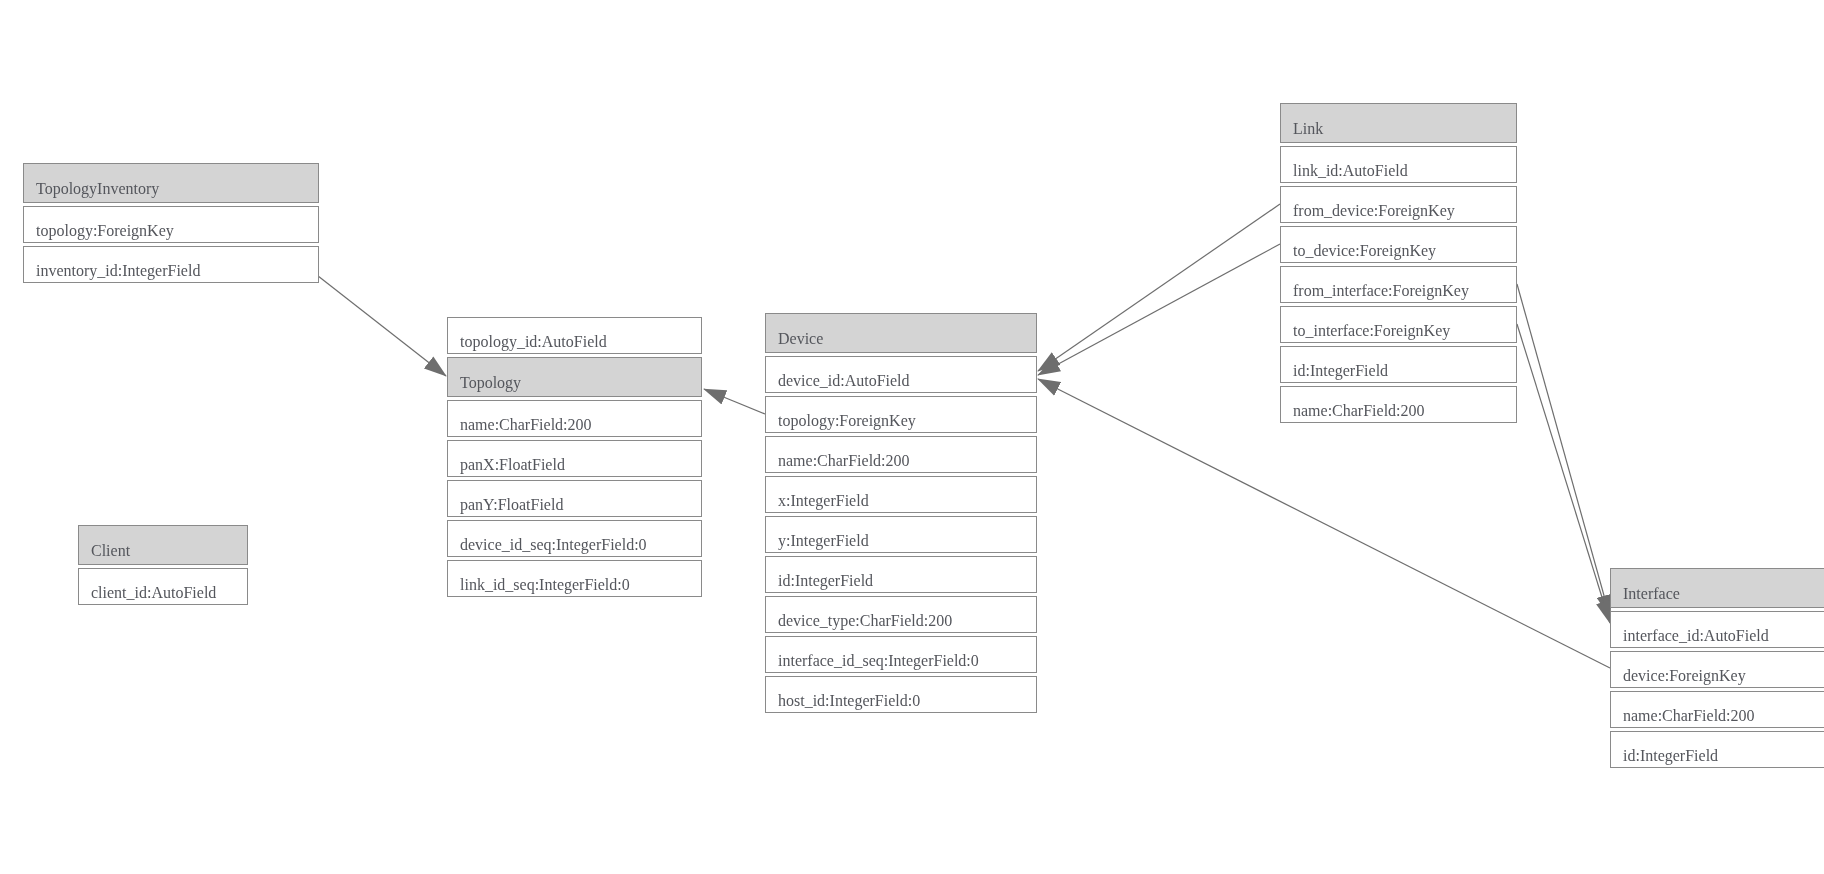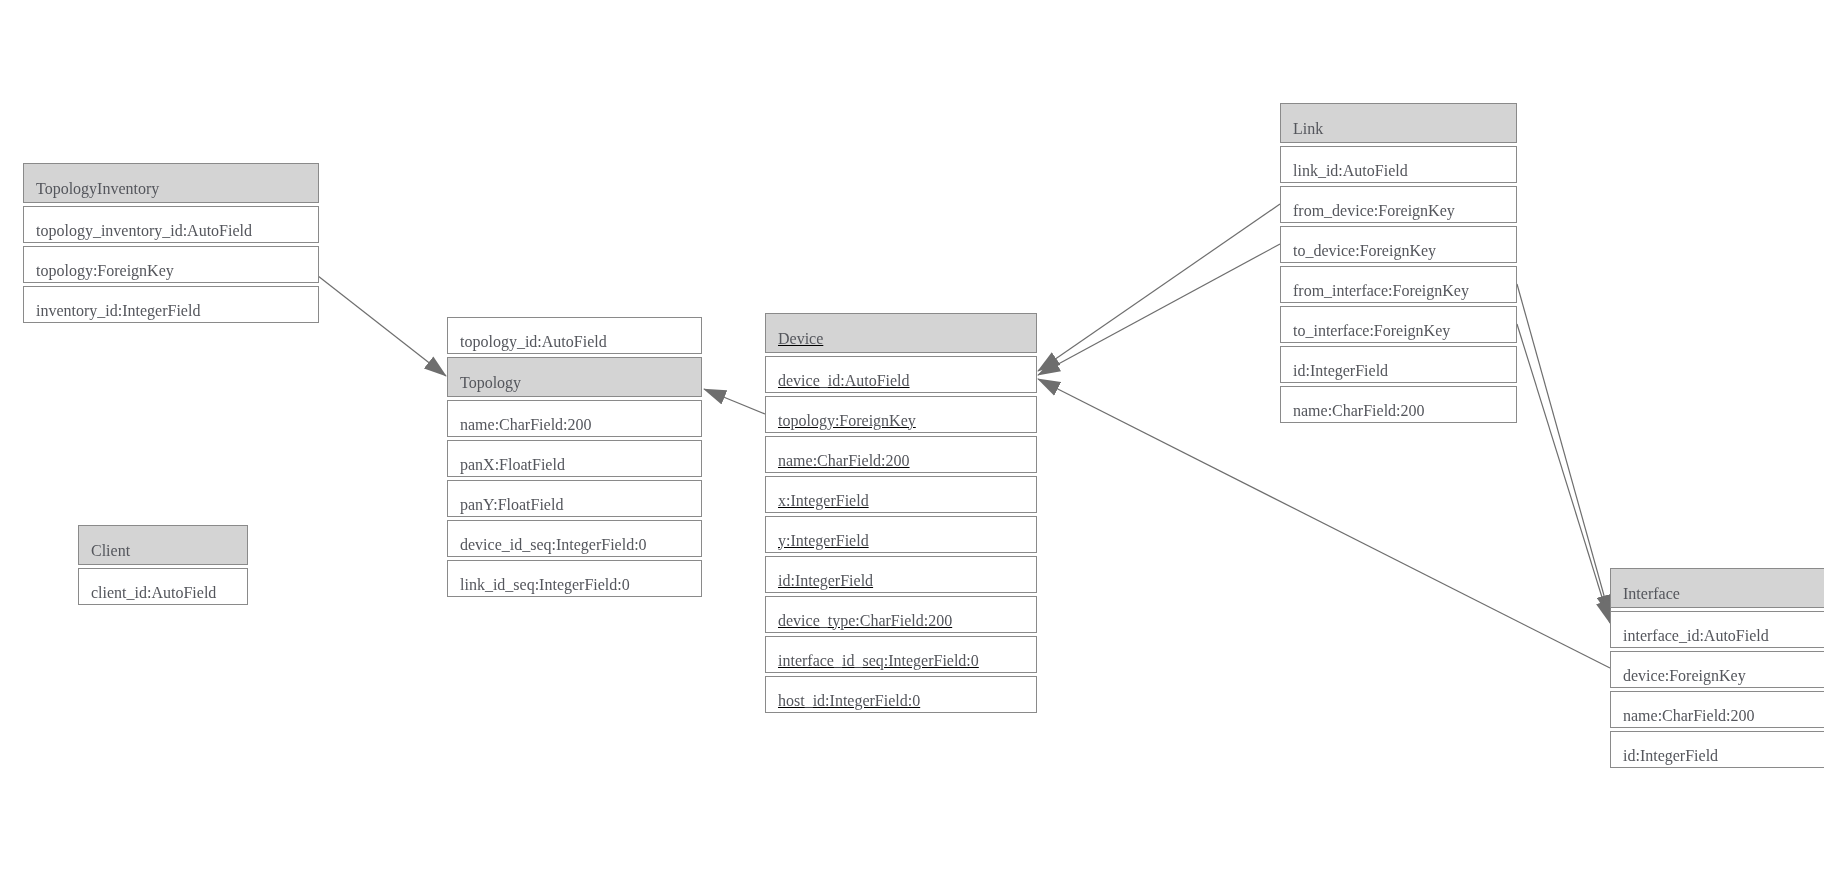--- a/index.html
+++ b/index.html
@@ -55,38 +55,37 @@
         <line x1="1280" y1="204" x2="1038" y2="371" stroke="#6e6e6e" stroke-width="1.2" marker-end="url(#arrowhead)"></line>
         <line x1="1280" y1="244" x2="1038" y2="375" stroke="#6e6e6e" stroke-width="1.2" marker-end="url(#arrowhead)"></line>
         <line x1="1610" y1="668" x2="1038" y2="379" stroke="#6e6e6e" stroke-width="1.2" marker-end="url(#arrowhead)"></line>
         <line x1="1517" y1="284" x2="1610" y2="617" stroke="#6e6e6e" stroke-width="1.2" marker-end="url(#arrowhead)"></line>
         <line x1="1517" y1="324" x2="1610" y2="623" stroke="#6e6e6e" stroke-width="1.2" marker-end="url(#arrowhead)"></line>
       </g>
   </svg>
 
 <div class="entity" style="left: 23px; top: 163px; width: 296px;">
       <div class="ent-box ent-header">TopologyInventory</div>
-      <div class="ent-box ent-field">topology_inventory_id:AutoField</div>
       <div class="ent-box ent-field">topology:ForeignKey</div>
       <div class="ent-box ent-field">inventory_id:IntegerField</div>
     </div>
     <div class="entity" style="left: 78px; top: 525px; width: 170px;">
       <div class="ent-box ent-header">Client</div>
       <div class="ent-box ent-field">client_id:AutoField</div>
     </div>
     <div class="entity" style="left: 447px; top: 317px; width: 255px;">
       <div class="ent-box ent-field">topology_id:AutoField</div>
       <div class="ent-box ent-header">Topology</div>
       <div class="ent-box ent-field">name:CharField:200</div>
       <div class="ent-box ent-field">panX:FloatField</div>
       <div class="ent-box ent-field">panY:FloatField</div>
       <div class="ent-box ent-field">device_id_seq:IntegerField:0</div>
       <div class="ent-box ent-field">link_id_seq:IntegerField:0</div>
     </div>
-    <div class="entity" style="left: 765px; top: 313px; width: 272px; text-decoration: underline;">
+    <div class="entity" style="left: 765px; top: 313px; width: 272px;">
       <div class="ent-box ent-header">Device</div>
       <div class="ent-box ent-field">device_id:AutoField</div>
       <div class="ent-box ent-field">topology:ForeignKey</div>
       <div class="ent-box ent-field">name:CharField:200</div>
       <div class="ent-box ent-field">x:IntegerField</div>
       <div class="ent-box ent-field">y:IntegerField</div>
       <div class="ent-box ent-field">id:IntegerField</div>
       <div class="ent-box ent-field">device_type:CharField:200</div>
       <div class="ent-box ent-field">interface_id_seq:IntegerField:0</div>
       <div class="ent-box ent-field">host_id:IntegerField:0</div>

